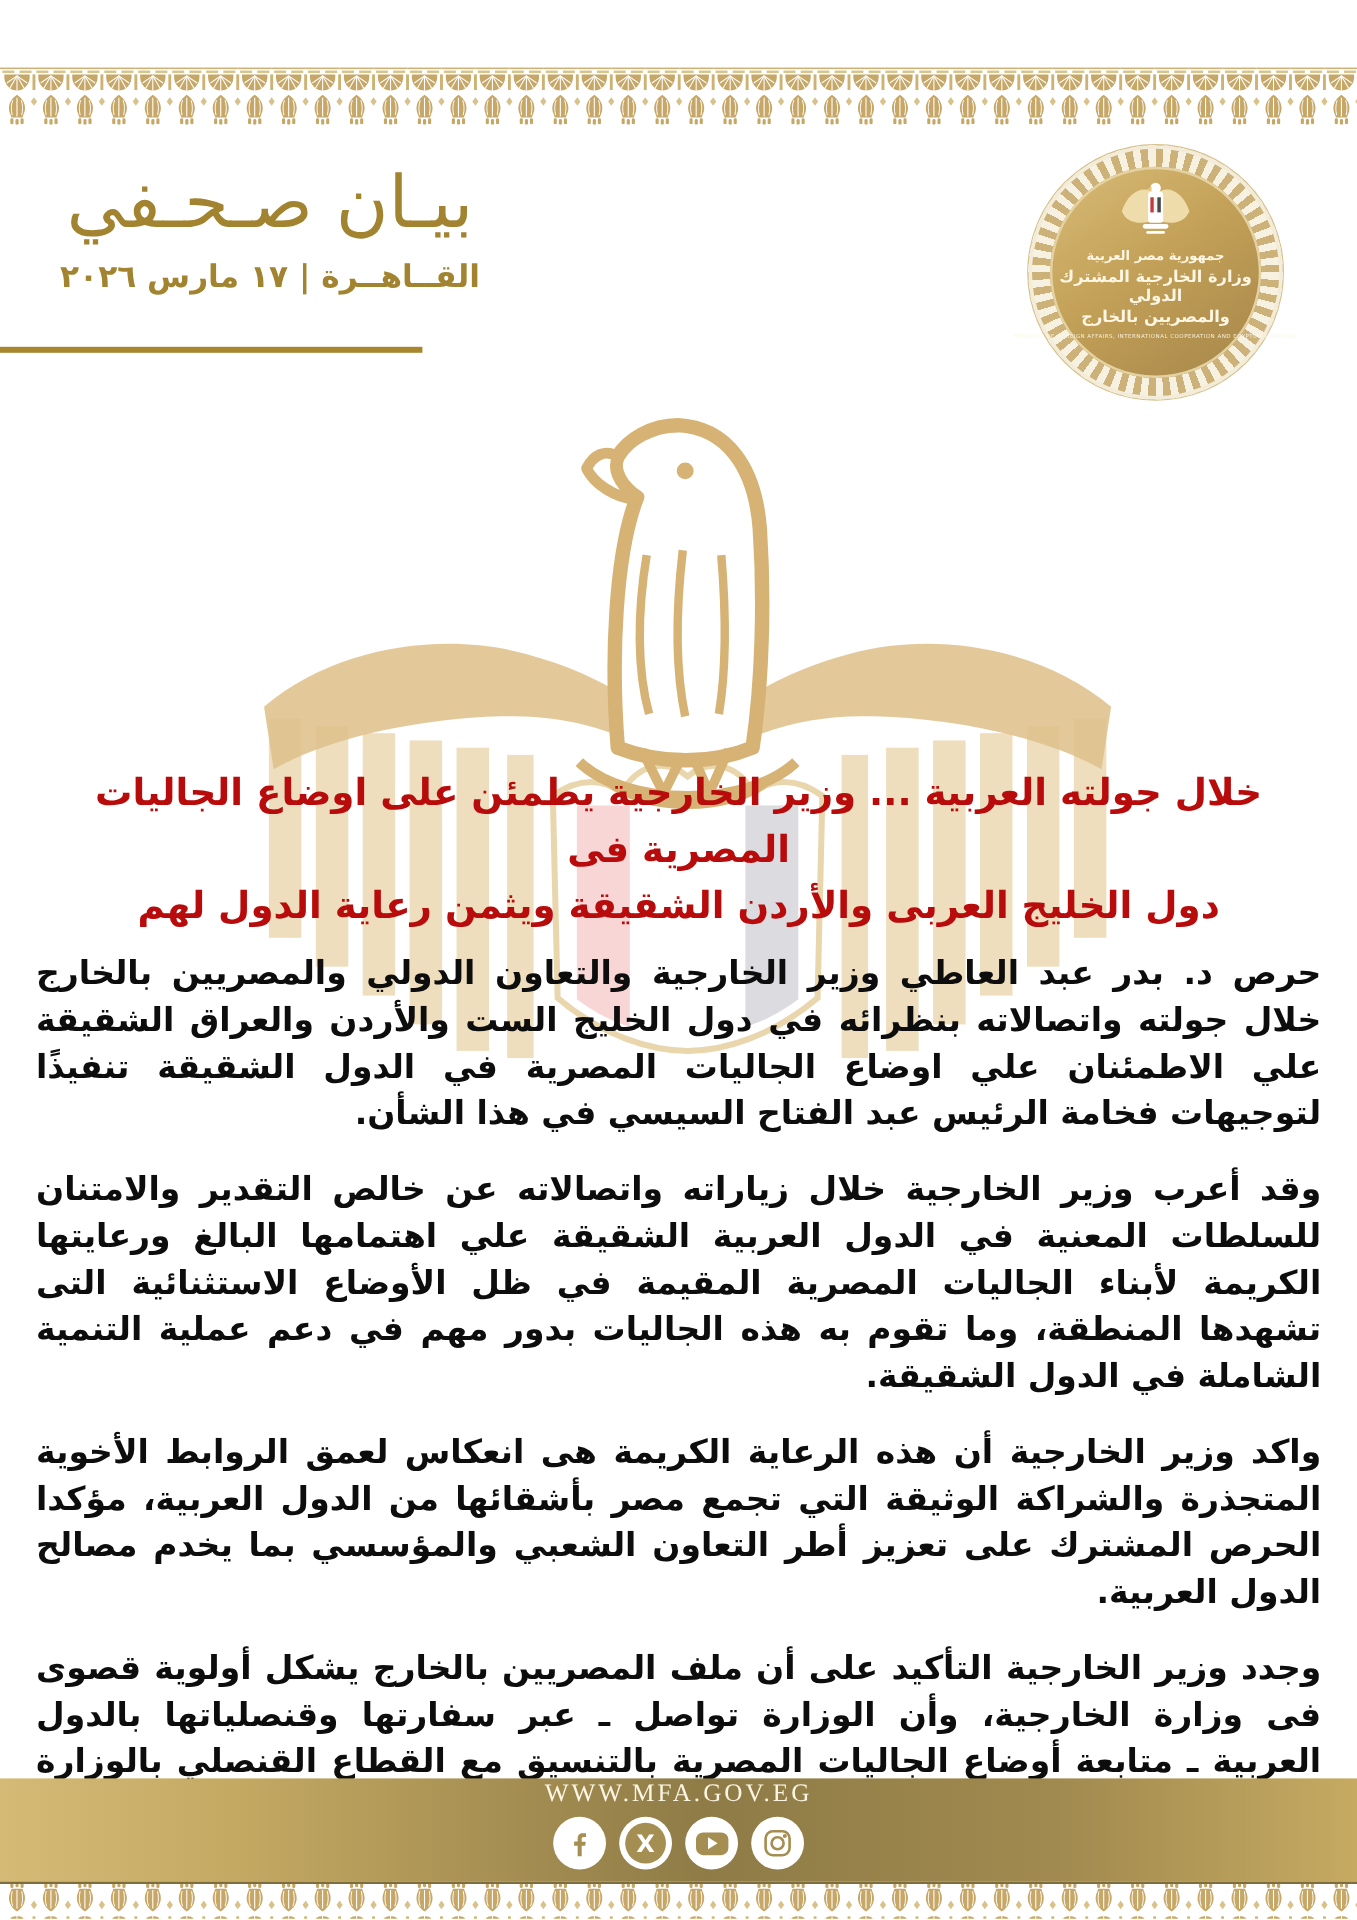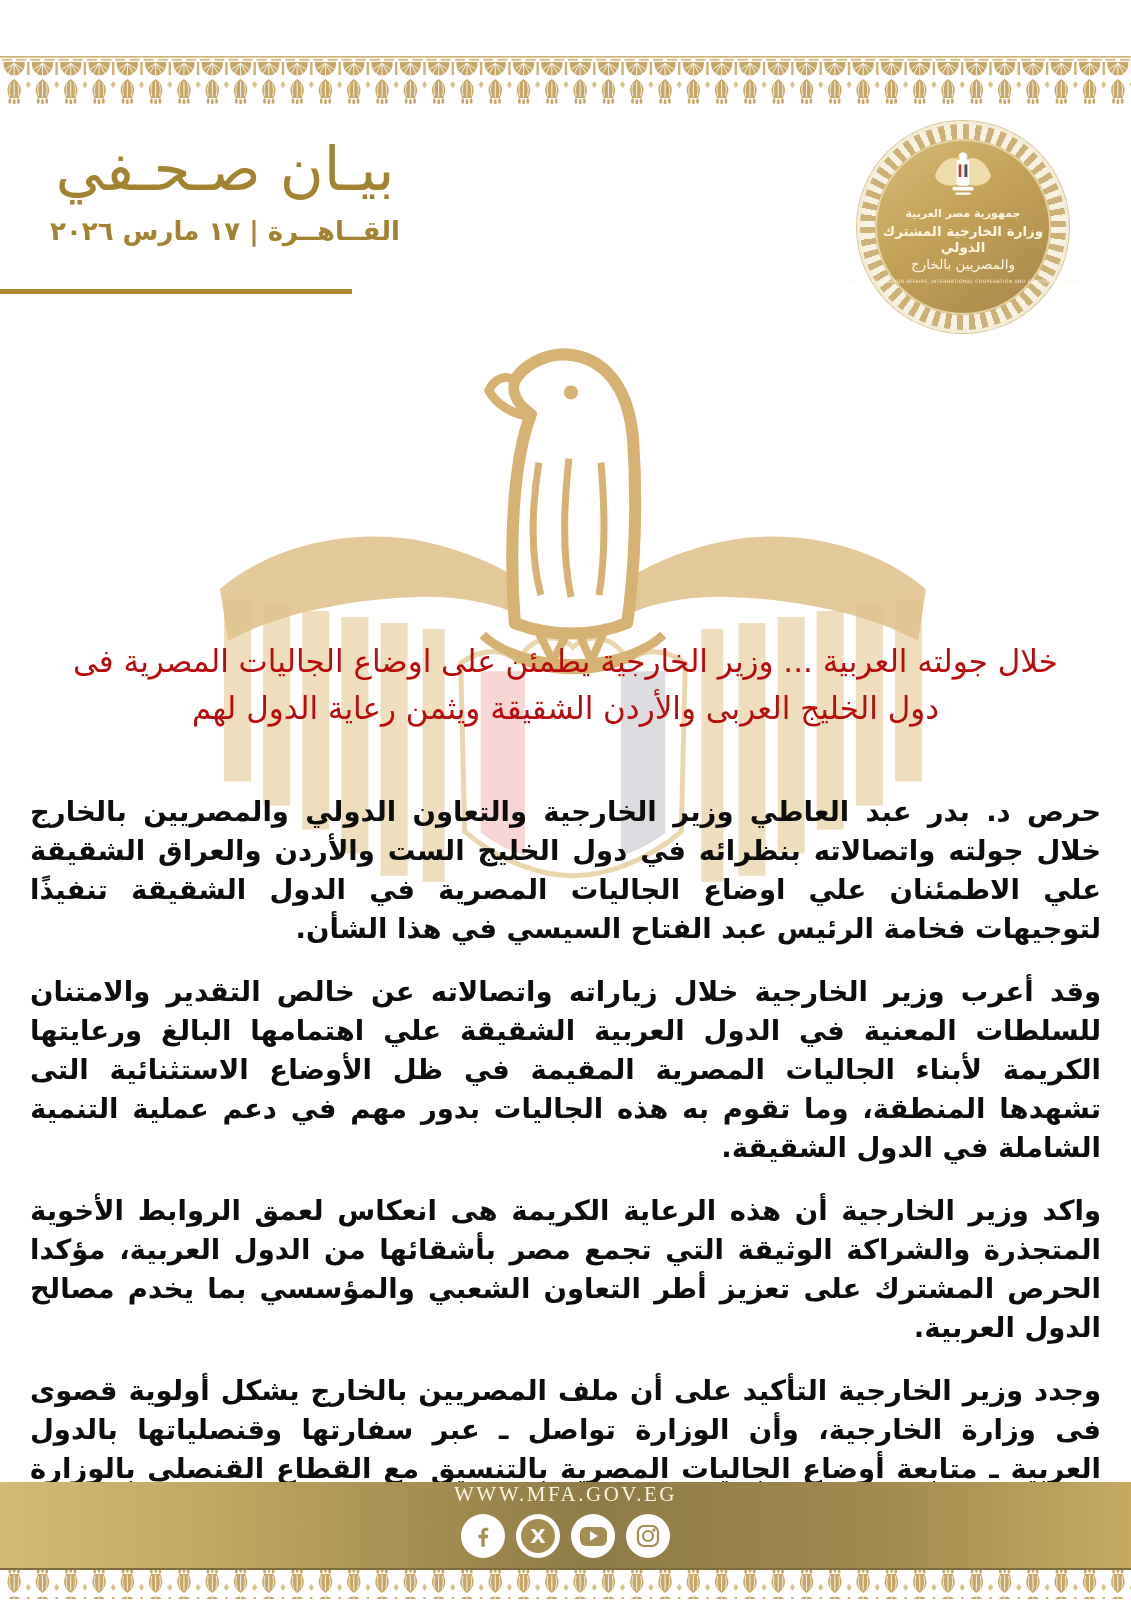--- a/index.html
+++ b/index.html
@@ -20,27 +20,27 @@
         background:repeating-conic-gradient(#ccb179 0deg 3.6deg,#f7f1e1 3.6deg 7.2deg);
         box-shadow:inset 0 0 0 3px #f3ecd9, 0 0 0 1px #d6c08b;}
   .seal-inner{position:absolute;inset:18px;border-radius:50%;
         background:linear-gradient(145deg,#d9bc78 0%,#c3a158 45%,#a6864a 100%);
         box-shadow:inset 0 0 0 2px #e4d2a2;
         display:flex;flex-direction:column;align-items:center;justify-content:flex-start;
         text-align:center;color:#fdf6e3;direction:rtl;}
   .seal-eagle{margin-top:10px;}
   .seal-country{font-size:11px;font-weight:bold;letter-spacing:1px;margin-top:2px;}
   .seal-min1{font-size:13.5px;font-weight:bold;margin-top:3px;}
-  .seal-min2{font-size:13.5px;font-weight:normal;margin-top:1px;}
+  .seal-min2{font-size:13.5px;font-weight:bold;margin-top:1px;}
   .seal-en{font-size:4.6px;letter-spacing:.4px;margin-top:7px;opacity:.92;direction:ltr;white-space:nowrap;}
   
   .watermark{position:absolute;left:212px;top:330px;width:722px;height:552px;opacity:.95;}
   
   .headline{position:absolute;left:35px;top:638px;width:1061px;text-align:center;direction:rtl;
-        color:#b80b0b;font-weight:normal;font-size:31px;line-height:47px;z-index:5;}
+        color:#b80b0b;font-weight:bold;font-size:31px;line-height:47px;z-index:5;}
   
   .body-text{position:absolute;left:30px;top:792px;width:1071px;direction:rtl;z-index:5;}
   .body-text p{margin:0 0 24px 0;font-size:27.5px;font-weight:bold;color:#0d0d0d;
         line-height:39px;text-align:justify;}
   
   .footer-bar{position:absolute;left:0;top:1482px;width:1131px;height:86px;
         background:linear-gradient(90deg,#d5ba76 0%,#c3a862 18%,#8e7b46 52%,#a18a4f 78%,#c6aa62 100%);
         border-bottom:2px solid #7e6e3e;
         display:flex;flex-direction:column;align-items:center;justify-content:flex-start;z-index:6;}
   .site-url{font-family:"Liberation Serif",serif;color:#fbf5e4;font-size:21px;letter-spacing:2.5px;}

